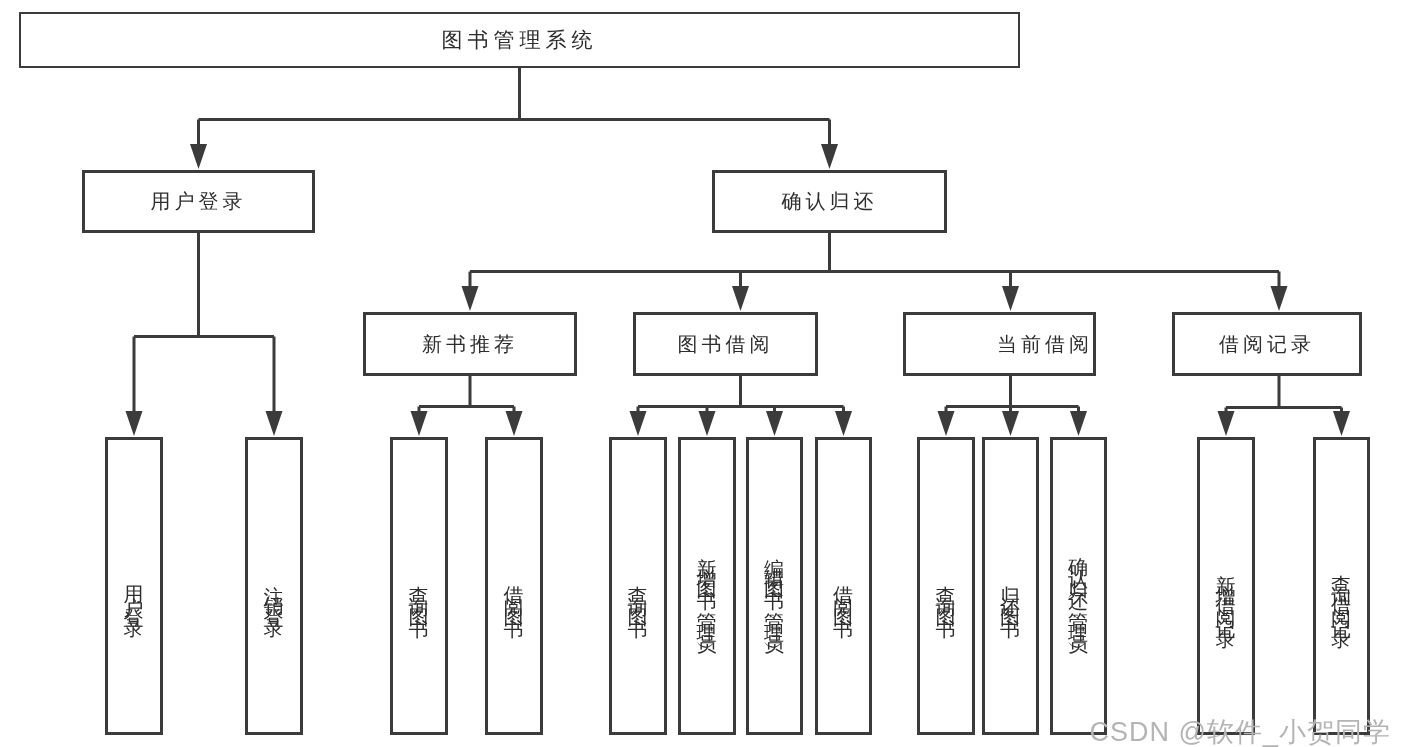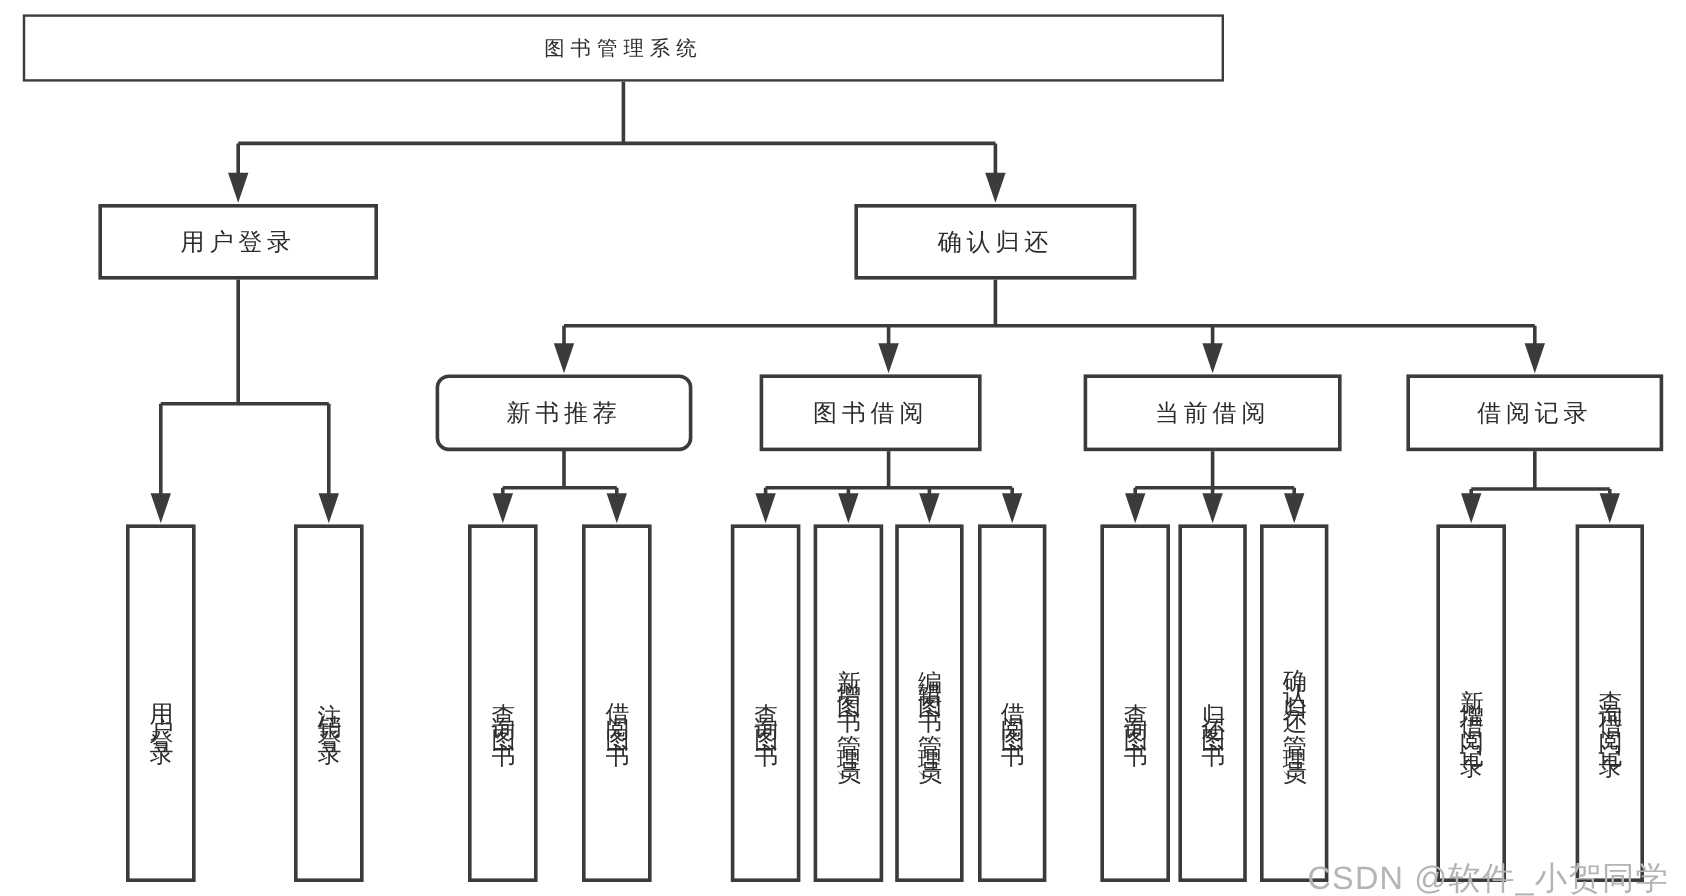--- a/index.html
+++ b/index.html
@@ -33,32 +33,32 @@
     box-sizing: border-box;
     display: flex;
     align-items: center;
     justify-content: center;
     color: var(--text);
     z-index: 2;
   }
   .node span, .leaf span { white-space: nowrap; }
 
   #n-root { left: 19px; top: 12px; width: 1001px; height: 56px; border-width: 2px; }
-  #n-root span { font-size: 17px; letter-spacing: 5px; font-family: Liberation Mono, monospace; }
+  #n-root span { font-size: 21px; letter-spacing: 5px; font-family: Liberation Mono, monospace; }
 
   .lvl2, .lvl3 { font-size: 20px; }
   .lvl2 span, .lvl3 span { letter-spacing: 4px; }
 
   #n-user-login { left: 82px;  top: 170px; width: 233px; height: 63px; }
   #n-book-mgmt  { left: 712px; top: 170px; width: 235px; height: 63px; }
 
-  #n-l3-1 { left: 363px;  top: 312px; width: 214px; height: 64px; border-radius: 11px; }
+  #n-l3-1 { left: 363px;  top: 312px; width: 214px; height: 64px; }
   #n-l3-2 { left: 633px;  top: 312px; width: 185px; height: 64px; }
-  #n-l3-3 { left: 903px;  top: 312px; width: 215px; height: 64px; }
-  #n-l3-4 { left: 1172px; top: 312px; width: 214px; height: 64px; }
+  #n-l3-3 { left: 903px;  top: 312px; width: 193px; height: 64px; justify-content: flex-end; }
+  #n-l3-4 { left: 1172px; top: 312px; width: 190px; height: 64px; }
 
   .leaf { top: 437px; height: 298px; }
   .leaf .vtext {
     writing-mode: vertical-rl;
     text-orientation: mixed;
     font-size: 20px;
     letter-spacing: 11px;
     line-height: 1;
     margin-top: 11px; 
     color: var(--text);

